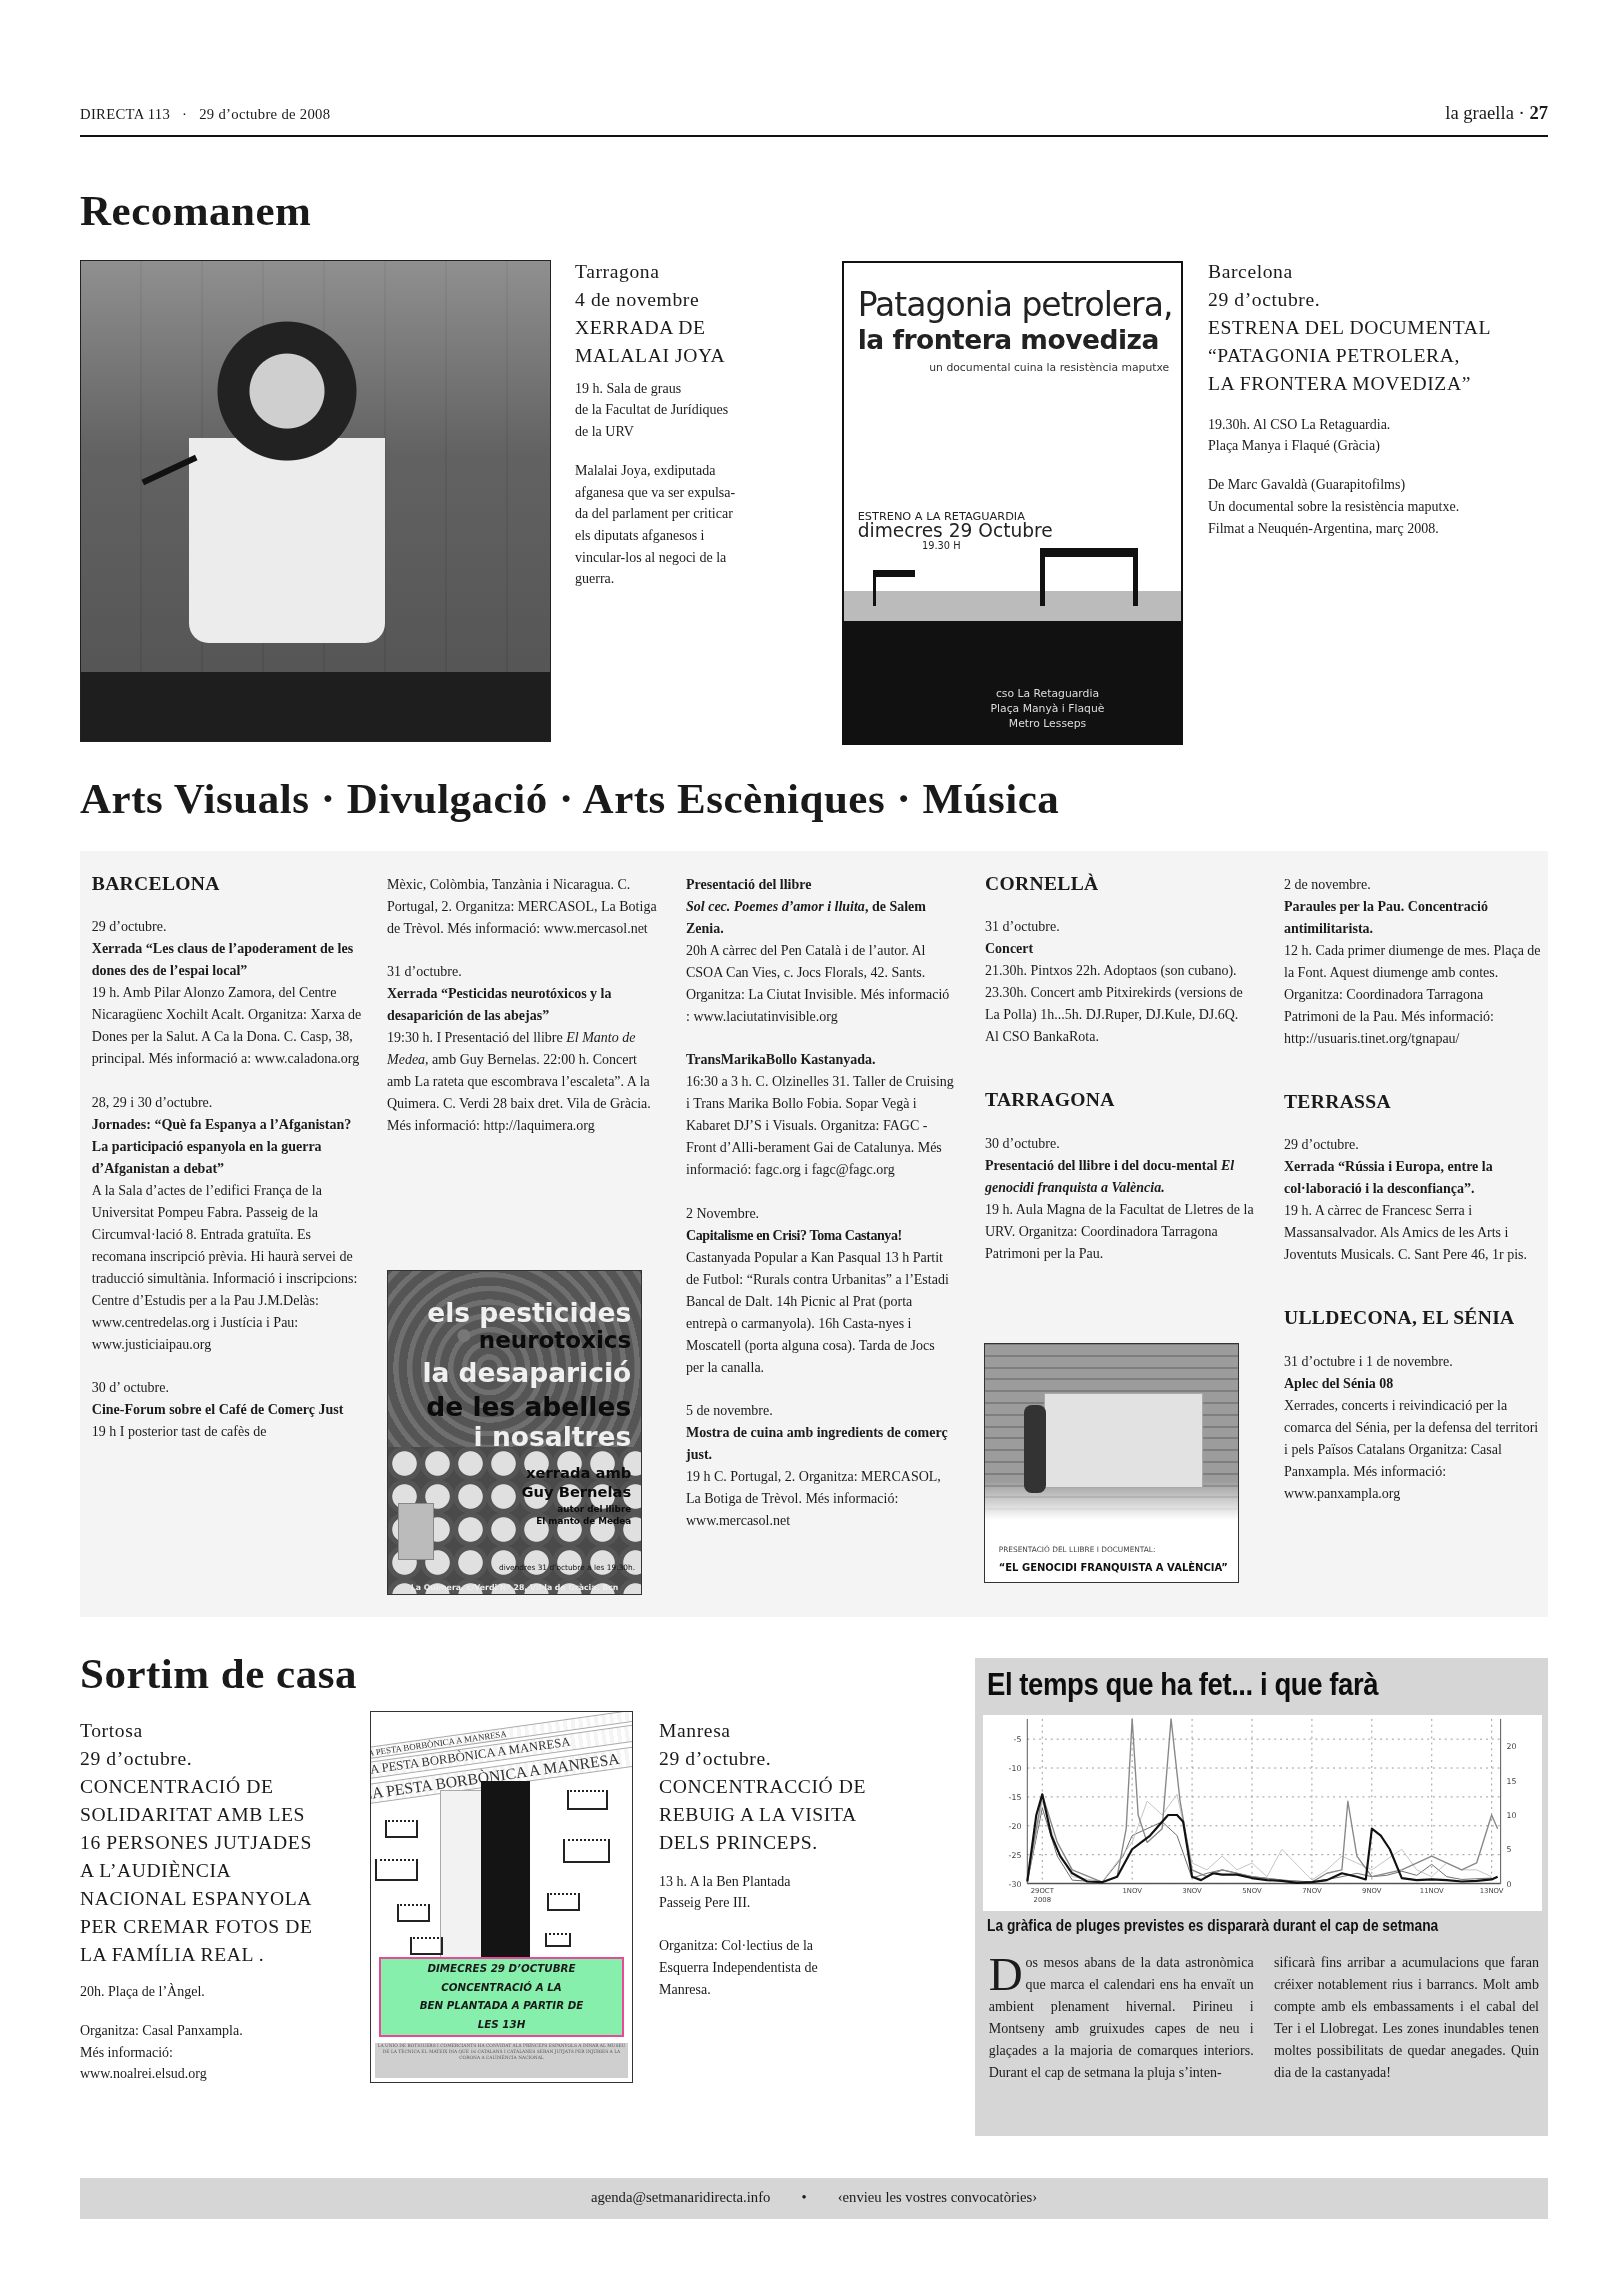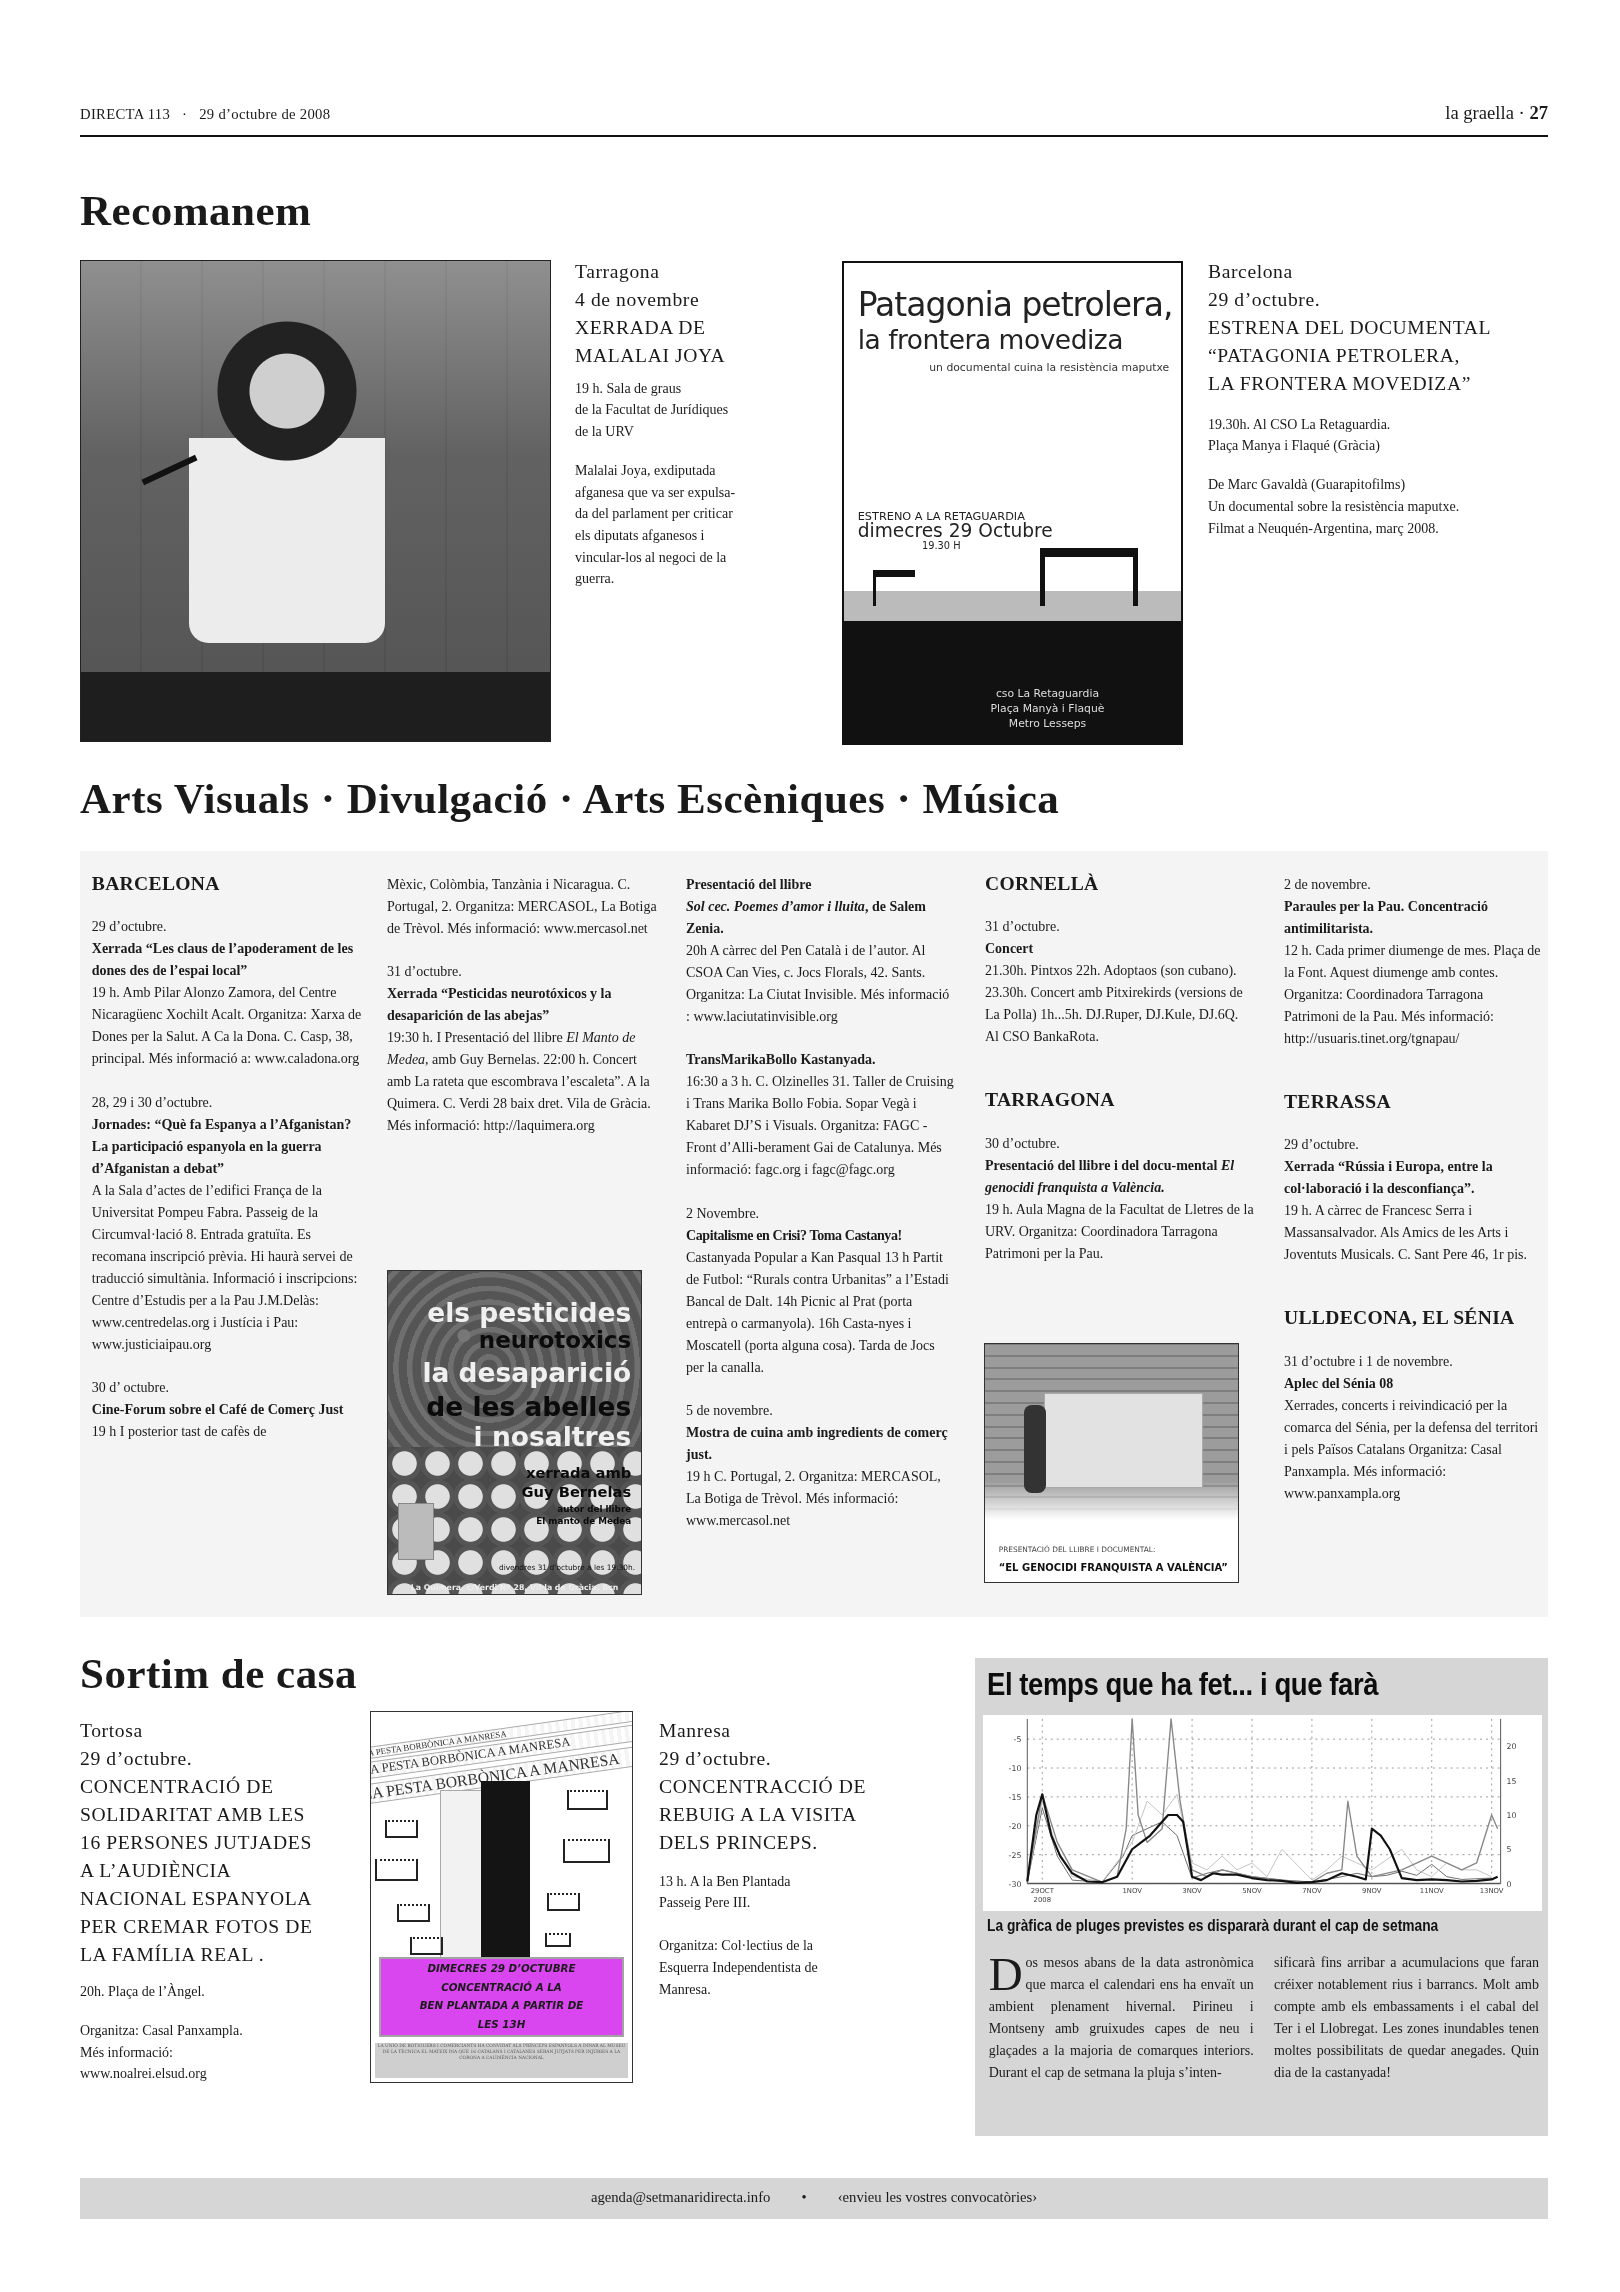--- a/index.html
+++ b/index.html
@@ -19,21 +19,21 @@
   .photo .person { position:absolute; left:108px; top:59px; width:196px; height:323px; border-radius: 88px 88px 19.6px 19.6px; background: radial-gradient(circle at 50% 22%, #cfcfcf 0 37px, #222 38px 69px, transparent 70px), linear-gradient(180deg, transparent 0 118px, #ececec 118px 323px); }
   .photo .desk { position:absolute; left:0; bottom:0; width:100%; height:69px; background:#1e1e1e; }
   .photo .mic { position:absolute; left:59px; top:206px; width:59px; height:5.9px; background:#111; transform: rotate(-25deg); }
   .rec-text { font-family: "Liberation Serif", serif; }
   .rec-text .head { font-size: 19.6px; line-height: 28px; letter-spacing: 0.6px; }
   .rec-text .body { font-size: 14px; line-height: 21.6px; margin-top: 7.8px; }
   .rec-text .gap { height: 17.6px; }
   
   .poster-pat { border: 2px solid #111; background: #fff; overflow: hidden; font-family: "DejaVu Sans", sans-serif; }
   .poster-pat .t1 { position:absolute; left:13.7px; top:21.6px; font-size: 33px; color:#222; letter-spacing:-1px; }
-  .poster-pat .t2 { position:absolute; left:13.7px; top:61px; font-size: 26.5px; color:#222; letter-spacing:-0.5px; }
+  .poster-pat .t2 { position:absolute; left:13.7px; top:61px; font-size: 26.5px; color:#222; letter-spacing:-0.5px;font-weight:bold; }
   .poster-pat .t3 { position:absolute; right:11.8px; top:98px; font-size: 10.8px; color:#333; }
   .poster-pat .t4 { position:absolute; left:13.7px; top:247px; font-size: 11.3px; color:#222; }
   .poster-pat .t5 { position:absolute; left:13.7px; top:257px; font-size: 18.6px; color:#222; }
   .poster-pat .t6 { position:absolute; left:78px; top:277px; font-size: 9.8px; color:#222; }
   .poster-pat .land { position:absolute; left:0; right:0; bottom:0; height:181px; background: linear-gradient(180deg,#fff 0 29px,#bbb 29px 59px,#111 59px 100%); }
   .poster-pat .pump1 { position:absolute; left:29px; bottom:137px; width:39px; height:29px; border-top:7.8px solid #111; border-left:3.9px solid #111; }
   .poster-pat .pump2 { position:absolute; left:196px; bottom:137px; width:88px; height:49px; border-top:9.8px solid #111; border-left:5.9px solid #111; border-right:5.9px solid #111; }
   .poster-pat .foot { position:absolute; left:0; right:18px; bottom:11.8px; text-align:center; color:#ddd; font-size: 10.8px; line-height: 14.7px; padding-left: 88px; }
   
   .agenda { background: #f4f4f4; left: 80px; top: 851px; width: 1468px; height: 766px; }
@@ -66,21 +66,21 @@
   .img-gen .cap2 { position:absolute; left:13.7px; top:218px; font-family:"DejaVu Sans",sans-serif; font-weight:bold; font-size:10px; color:#111; }
   
   .sortim-text { font-family: "Liberation Serif", serif; }
   .sortim-text .head { font-size: 19.6px; line-height: 28px; letter-spacing: 0.6px; }
   .sortim-text .body { font-size: 14px; line-height: 21.6px; }
   .poster-borb { border: 1px solid #333; background: #fff; overflow: hidden; }
   .poster-borb .band { position:absolute; left:-9.8px; width:120%; font-family:"Liberation Serif",serif; color:#333; transform: rotate(-8deg); white-space:nowrap; border-top:1px solid #aaa; border-bottom:1px solid #aaa; background: repeating-linear-gradient(90deg,#f4f4f4 0 3.9px,#fff 3.9px 7.8px); }
   .poster-borb .cloth1 { position:absolute; left:69px; top:78px; width:43px; height:196px; background:#f2f2f2; border:1px solid #aaa; }
   .poster-borb .cloth2 { position:absolute; left:110px; top:69px; width:49px; height:216px; background:#141414; }
   .poster-borb .crown { position:absolute; width:29px; height:13.7px; border:2px solid #222; border-top-style:dotted; }
-  .poster-borb .box { position:absolute; left:7.8px; right:7.8px; top:245px; height:76px; border:2px solid #a3a3a3; text-align:center; font-family:"DejaVu Sans",sans-serif; font-weight:bold; font-style:italic; font-size:10.3px; line-height:18.6px; background:#d946ef; }
+  .poster-borb .box { position:absolute; left:7.8px; right:7.8px; top:245px; height:76px; border:2px solid #ec4899; text-align:center; font-family:"DejaVu Sans",sans-serif; font-weight:bold; font-style:italic; font-size:10.3px; line-height:18.6px; background:#86efac; }
   .poster-borb .fine { position:absolute; left:3.9px; right:3.9px; bottom:3.9px; height:35px; background:#cfcfcf; font-size:4.4px; line-height:5.9px; color:#555; text-align:center; font-family:"DejaVu Serif",serif; overflow:hidden; }
   
   .weather { left: 975px; top: 1658px; width: 573px; height: 478px; background: #d6d6d6; }
   .weather .wtitle { position:absolute; left:11.8px; top:7.8px; font-family:"Liberation Sans", sans-serif; font-weight:bold; font-size:32px; letter-spacing:-0.5px; transform: scaleX(0.86); transform-origin: left; white-space:nowrap; color:#0d0d0d; }
   .weather .chart { position:absolute; left:7.8px; top:57px; width:559px; height:196px; background:#fff; }
   .weather .subtitle { position:absolute; left:11.8px; top:259px; font-family:"Liberation Sans", sans-serif; font-weight:bold; font-size:16px; transform: scaleX(0.86); transform-origin:left; white-space:nowrap; color:#111; }
   .weather .text { position:absolute; top:294px; width:265px; font-family:"Liberation Serif", serif; font-size:14px; line-height:22px; text-align: justify; color:#1b1b1b; }
   .weather .dropcap { float:left; font-size: 47px; line-height: 39px; margin: 2.9px 2.9px 0 0; font-family:"Liberation Serif", serif; }
   
   .footbar { left: 80px; top: 2178px; width: 1468px; height: 41px; background: #d6d6d6; font-family: "Liberation Serif", serif; font-size: 14.7px; }

